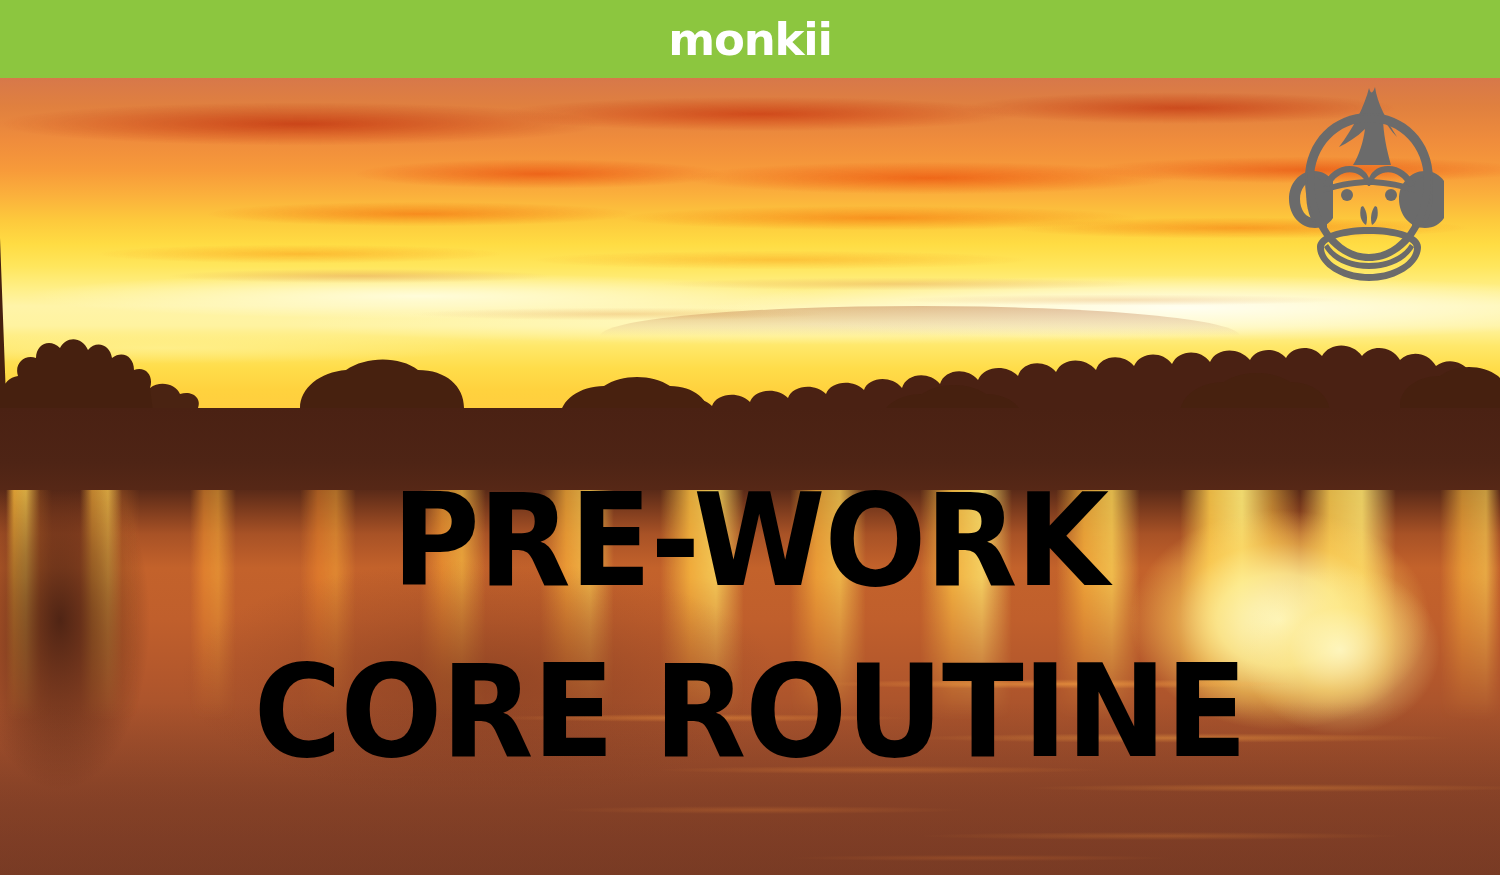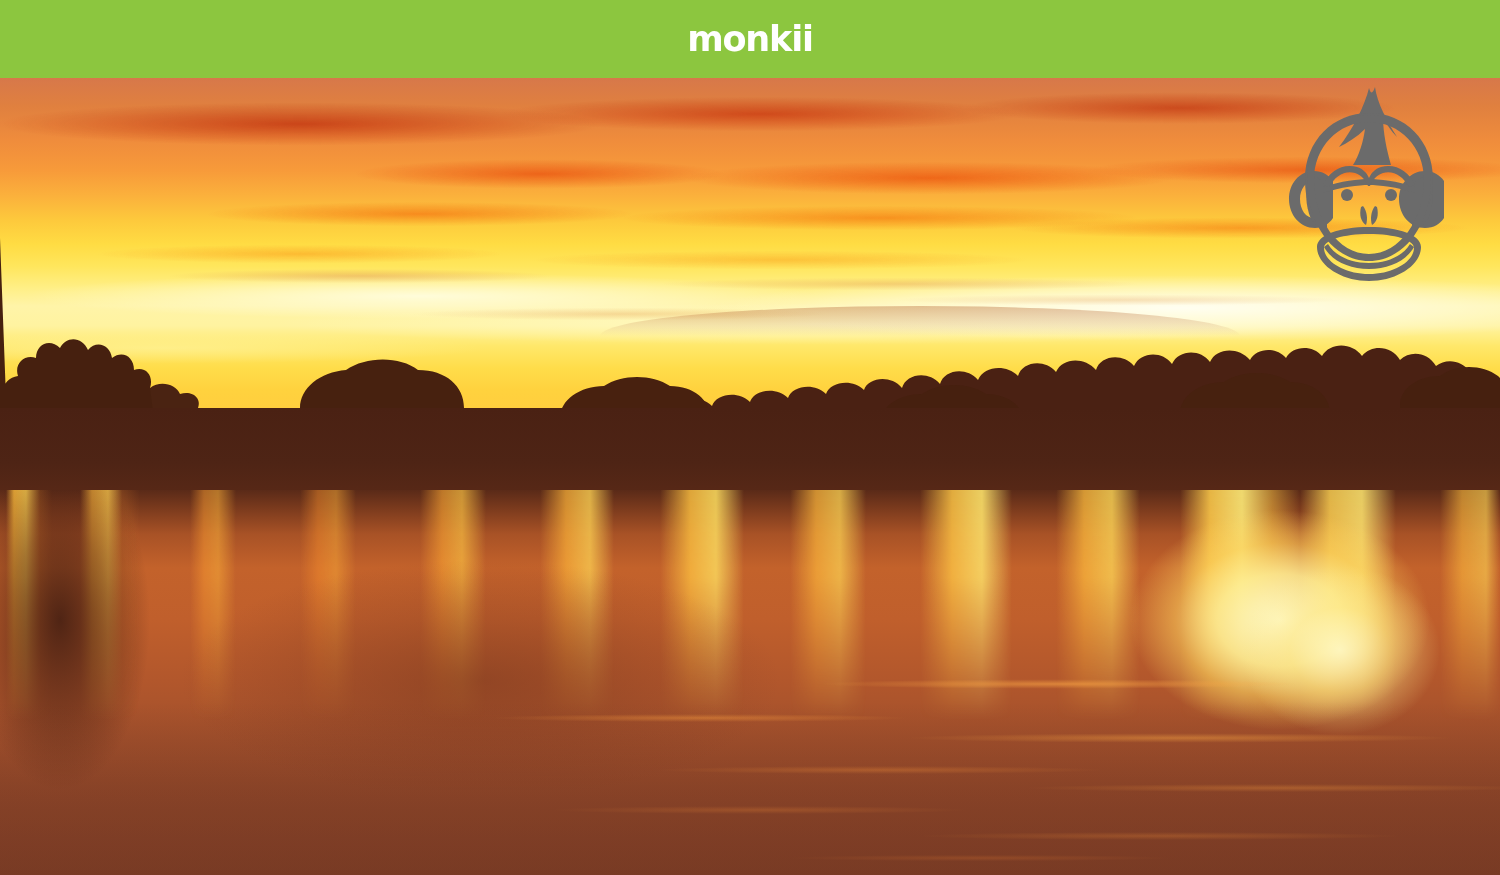--- a/index.html
+++ b/index.html
@@ -28,21 +28,21 @@
     background: #8CC63F;
     z-index: 40;
     display: flex;
     align-items: center;
     justify-content: center;
   }
   .wordmark {
     color: #ffffff;
     font-family: "DejaVu Sans", sans-serif;
     font-weight: 700;
-    font-size: 35px;
+    font-size: 45px;
     letter-spacing: -1.2px;
     line-height: 1;
     user-select: none;
   }
 
   
   .photo {
     position: absolute;
     top: 78px; left: 0;
     width: 1500px;
@@ -394,14 +394,18 @@
                  C110,196 134,180 134,162 C134,150 112,142 82,142 Z
                  M82,149 C108,149 127,155 127,163 C127,176 107,189 82,189
                  C57,189 37,176 37,163 C37,155 56,149 82,149 Z"></path>
 
         <path d="M41,159 C48,171 64,178 82,178 C100,178 116,171 123,159
                  L127,162 C119,176 102,184 82,184 C62,184 45,176 37,162 Z"></path>
       </g>
     </svg>
   </div>
 
+  <div class="title">
+    <span class="title-line l1">PRE-WORK</span>
+    <span class="title-line l2">CORE ROUTINE</span>
+  </div>
 
 </div>
 
 </body></html>

